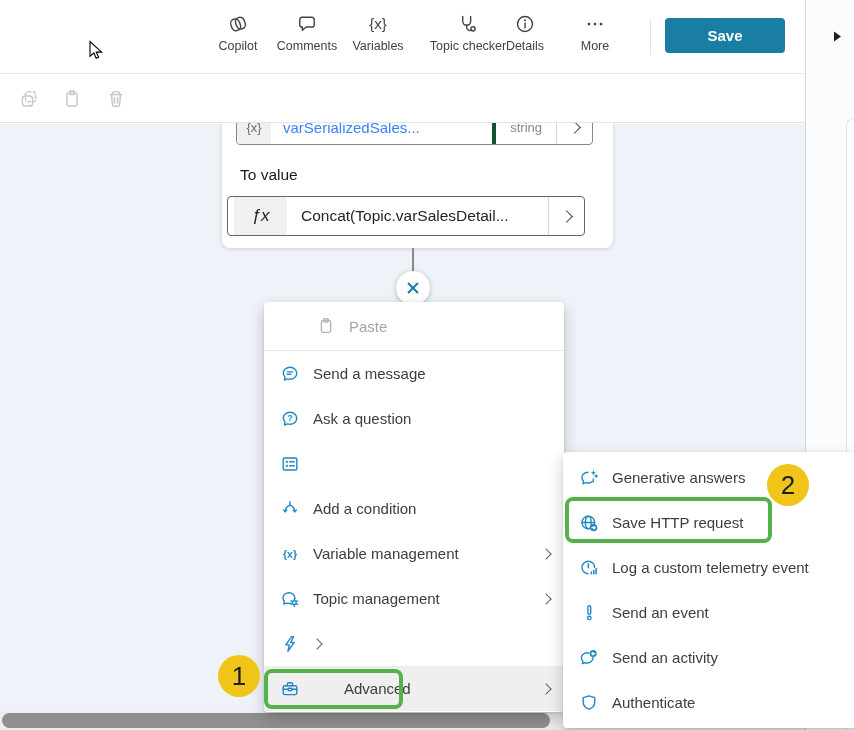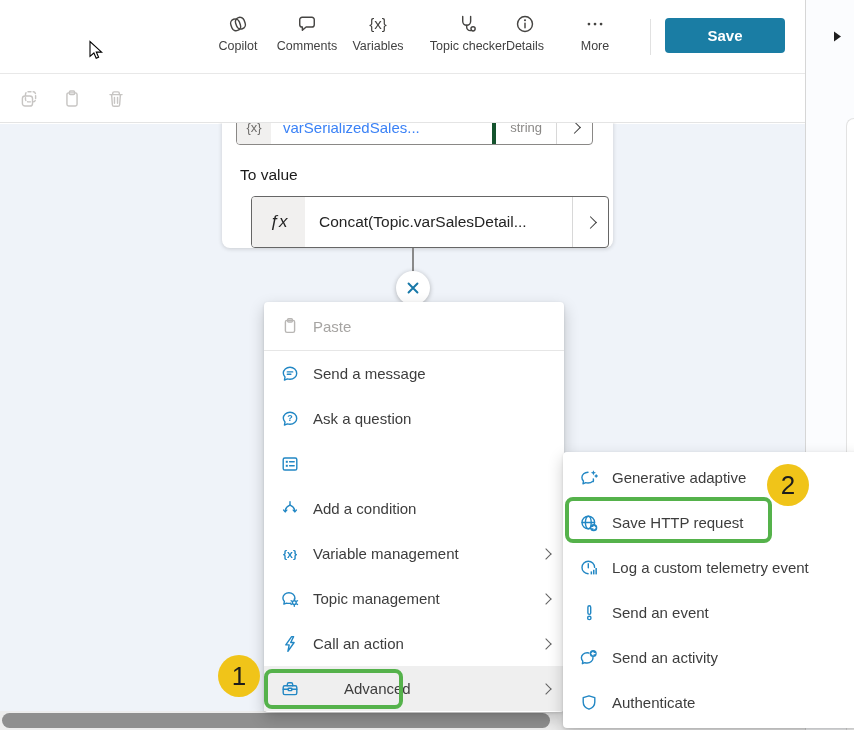--- a/index.html
+++ b/index.html
@@ -27,21 +27,21 @@
   .tb-sep { left:650px; top:19px; width:1px; height:36px; background:#e1e1e1; }
   .save-btn { left:665px; top:18px; width:120px; height:35px; background:#1a7da4; color:#fff;
               border:none; border-radius:4px; font-size:15px; font-weight:600; font-family:inherit; cursor:pointer; }
   .glyph-var { font-size:15px; color:#454442; line-height:22px; }
 
   
   .node-card { left:222px; top:100px; width:391px; height:148px; background:#fff; border-radius:8px;
                box-shadow:0 1px 4px rgba(0,0,0,.16); z-index:2; }
   .field { position:absolute; display:flex; align-items:center; border:1px solid #77736f; border-radius:4px; background:#fff; overflow:hidden; }
   .field1 { left:14px; top:10px; width:357px; height:35px; border-color:#8a8886; }
-  .field2 { left:29px; top:96px; width:358px; height:52px; border-color:#666; }
+  .field2 { left:5px; top:96px; width:358px; height:40px; border-color:#666;padding-left:6px; }
   .chip { height:100%; display:flex; align-items:center; justify-content:center; background:#f1f0ef; color:#424242; flex:0 0 auto; }
   .chip1 { width:34px; font-size:13px; color:#6f6d6b; }
   .chip2 { width:53px; font-size:17px; font-style:italic; color:#242424; }
   .fname { flex:1; padding:0 12px; font-size:15px; color:#3b82f6; white-space:nowrap; overflow:hidden; }
   .ftype { padding:0 14px; font-size:13px; color:#8a8886; border-left:4px solid #14532d; align-self:stretch; display:flex; align-items:center; }
   .fexpr { flex:1; padding:0 14px; font-size:15.5px; color:#242424; white-space:nowrap; overflow:hidden; }
   .fchev { width:36px; align-self:stretch; display:flex; align-items:center; justify-content:center; border-left:1px solid #d8d8d8; }
   .to-value { left:18px; top:66px; font-size:15.5px; color:#1b1b1b; }
 
   .connector { left:412px; top:248px; width:2px; height:25px; background:#8a8a8a; z-index:2; }
@@ -51,21 +51,21 @@
   
   .scroll-track { left:0; top:711px; width:805px; height:19px; background:#ededed; z-index:2; }
   .scroll-thumb { left:2px; top:713px; width:548px; height:15px; background:#8f8f8f; border-radius:7.5px; z-index:2; cursor:grab; }
 
   
   .menu { left:264px; top:302px; width:300px; background:#fff; border-radius:4px;
           box-shadow:0 6px 16px rgba(0,0,0,.2), 0 1px 3px rgba(0,0,0,.12); z-index:8; padding-bottom:1px; }
   .submenu { left:563px; top:452px; width:300px; background:#fff; border-radius:4px;
              box-shadow:0 6px 16px rgba(0,0,0,.2), 0 1px 3px rgba(0,0,0,.12); z-index:8; padding:3px 0; }
   .mrow { height:45px; display:flex; align-items:center; padding:0 14px 0 16px; gap:13px; font-size:15px; color:#3d3d3d; cursor:pointer; }
-  .mrow.first { height:48px; }
+  .mrow.first { height:48px;margin-left:36px; }
   .mrow.disabled { color:#a6a4a2; cursor:default; }
   .mrow.hovered { background:#efefef;gap:44px; }
   .mrow .mlabel { flex:1; white-space:nowrap; }
   .mdivider { height:1px; background:#e6e6e6; }
   .mi { width:20px; height:20px; flex:0 0 auto; stroke:#2287c4; fill:none; stroke-width:1.4; stroke-linecap:round; stroke-linejoin:round; color:#2287c4; }
   .mi.gray { stroke:#b8b6b4; color:#b8b6b4; }
   .chev { width:8px; height:8px; border-right:1.6px solid #616161; border-top:1.6px solid #616161; transform:rotate(45deg); flex:0 0 auto; }
   .chev.dark { width:9px; height:9px; border-width:1.8px; border-color:#3b3b3b; }
   .svgtxt { font-family:"Liberation Sans", sans-serif; fill:currentColor; stroke:none; }
 
@@ -250,21 +250,20 @@
         <circle cx="14.3" cy="13.6" r="1.9"></circle>
         <path d="M14.3 10.8v-.9M14.3 16.4v.9M16.7 12.2l.8-.45M11.9 15l-.8.45M16.7 15l.8.45M11.9 12.2l-.8-.45"></path>
       </svg>
       <span class="mlabel">Topic management</span>
       <span class="chev"></span>
     </div>
     <div class="mrow">
       <svg class="mi" viewBox="0 0 20 20">
         <path d="M11.6 2.6L5.8 10.9h3.4L7.9 17.4l6.2-8.9h-3.4l2.9-5.9z"></path>
       </svg>
-      <span class="mlabel">Call an action</span>
       <span class="chev"></span>
     </div>
     <div class="mrow hovered">
       <svg class="mi" viewBox="0 0 20 20">
         <rect x="3.2" y="6.8" width="13.6" height="8.8" rx="1.6"></rect>
         <path d="M7.3 6.8V5.4c0-.9.7-1.6 1.6-1.6h2.2c.9 0 1.6.7 1.6 1.6v1.4"></path>
         <path d="M3.2 10.3h5M11.8 10.3h5"></path>
         <rect x="8.2" y="9.2" width="3.6" height="2.4" rx=".6"></rect>
       </svg>
       <span class="mlabel">Advanced</span>
@@ -272,21 +271,21 @@
     </div>
   </div>
 
   <div class="abs submenu">
     <div class="mrow">
       <svg class="mi" viewBox="0 0 20 20">
         <path d="M14.3 10.9c.1.4.15.85.15 1.3 0 .5-.06 1-.18 1.45M9 4.2c-3.4.1-6.1 2.4-6.1 5.3 0 1.4.6 2.6 1.55 3.55L4 15.8l2.7-1.1c.7.2 1.5.3 2.3.3 1.9 0 3.6-.65 4.85-1.7"></path>
         <path d="M14.4 2.2l.75 1.85 1.85.75-1.85.75-.75 1.85-.75-1.85-1.85-.75 1.85-.75z" fill="#2287c4" stroke="none"></path>
         <path d="M17.2 7v2M16.2 8h2"></path>
       </svg>
-      <span class="mlabel">Generative adaptive</span>
+      <span class="mlabel">Generative answers</span>
     </div>
     <div class="mrow">
       <svg class="mi" viewBox="0 0 20 20">
         <circle cx="9.3" cy="9.5" r="6.3"></circle>
         <ellipse cx="9.3" cy="9.5" rx="2.9" ry="6.3"></ellipse>
         <path d="M3.1 9.5h12.4"></path>
         <circle cx="14.7" cy="14.7" r="3.6" fill="#2287c4" stroke="none"></circle>
         <path d="M12.9 14.7h3.1M14.9 13.5l1.3 1.2-1.3 1.2" stroke="#fff" stroke-width="1.2"></path>
       </svg>
       <span class="mlabel">Save HTTP request</span>

